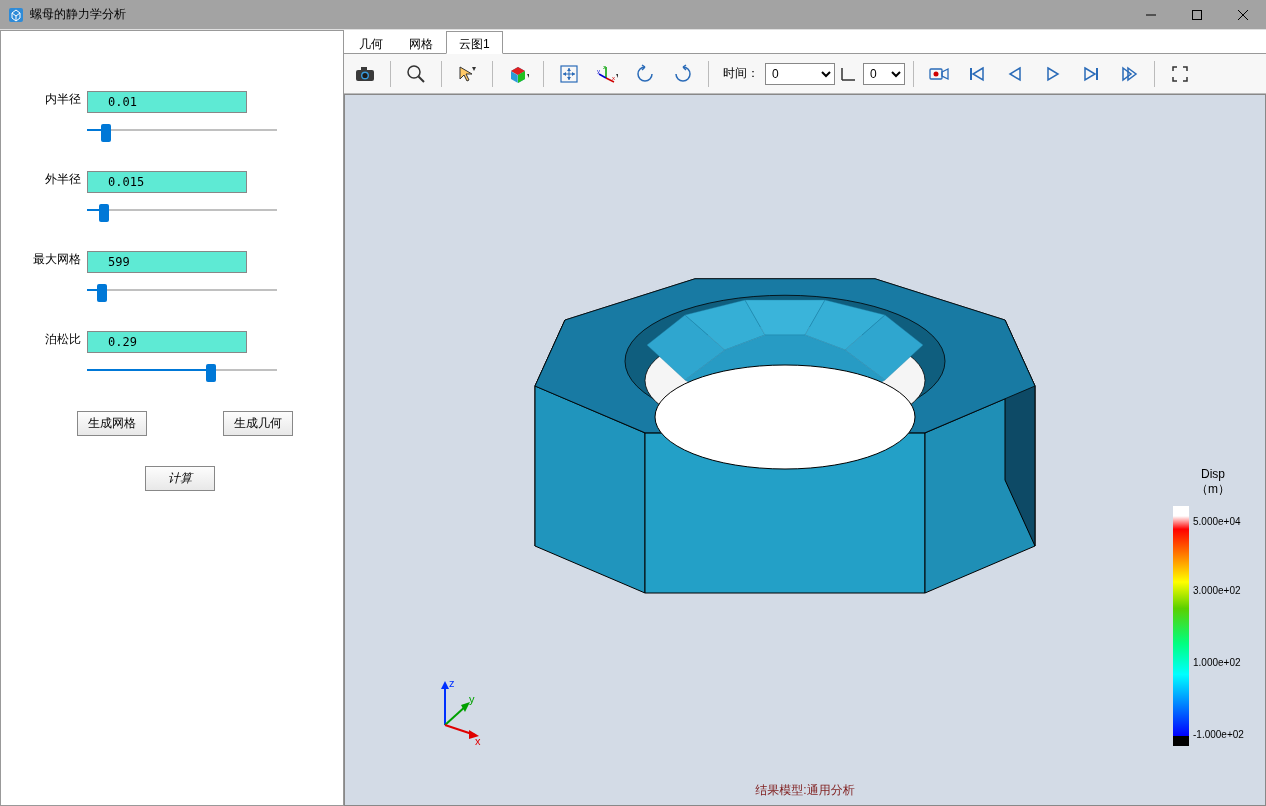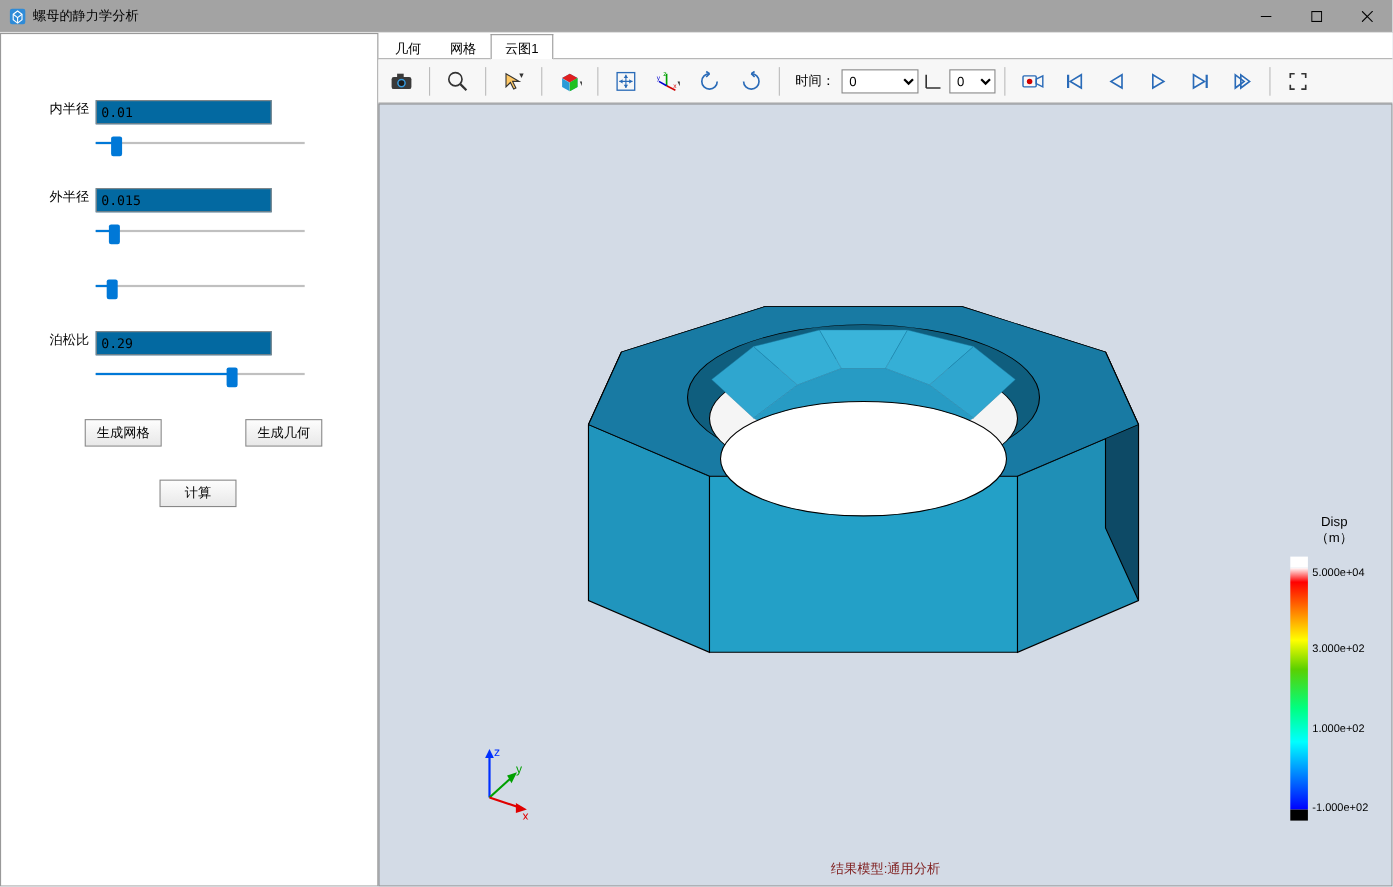--- a/index.html
+++ b/index.html
@@ -12,30 +12,30 @@
 .titlebar-left { display: flex; align-items: center; gap: 6px; }
 .app-icon { width: 16px; height: 16px; }
 .win-controls { display: flex; }
 .win-btn { width: 46px; height: 30px; display: flex; align-items: center; justify-content: center; cursor: pointer; }
 
 .app-body { display: flex; height: 776px; }
 .sidebar { width: 344px; border: 1px solid #999; margin: 0; padding: 60px 30px 20px 30px; font-size: 12px; }
 .param-row { margin-bottom: 32px; }
 .param-top { display: flex; gap: 6px; }
 .param-label { width: 50px; text-align: right; font-size: 12px; }
-.param-input { width: 160px; height: 22px; border: 1px solid #888; padding: 2px 4px; font-family: monospace; font-size: 12px; background: #0369a1; }
+.param-input { width: 160px; height: 22px; border: 1px solid #888; padding: 2px 20px; font-family: monospace; font-size: 12px; background: #5eead4; }
 .param-slider { margin-top: 8px; margin-left: 56px; width: 190px; height: 18px; position: relative; }
 .slider-track { position: absolute; top: 8px; left: 0; right: 0; height: 2px; background: #c0c0c0; }
 .slider-fill { position: absolute; top: 8px; left: 0; height: 2px; background: #0078d7; }
 .slider-thumb { position: absolute; top: 3px; width: 10px; height: 18px; background: #0078d7; border-radius: 2px; margin-left: -5px; }
 
 .btn-row { display: flex; gap: 60px; margin-top: 30px; margin-left: 30px; }
 .btn-row2 { margin-top: 30px; margin-left: 98px; }
 .std-btn { padding: 3px 10px; font-size: 12px; border: 1px solid #888; background: linear-gradient(#fdfdfd,#e8e8e8); cursor: pointer; margin-left: 16px; }
-.std-btn.wide { padding: 3px 22px; }
+.std-btn.wide { padding: 3px 22px; font-style: italic; }
 
 .main { flex: 1; display: flex; flex-direction: column; }
 .tabs { display: flex; height: 24px; font-size: 12px; border-bottom: 1px solid #999; padding-left: 2px; }
 .tab { padding: 4px 12px; cursor: pointer; border: 1px solid transparent; border-bottom: none; position: relative; top: 1px; }
 .tab.active { background: #fff; border: 1px solid #999; border-bottom: 1px solid #fff; }
 
 .toolbar { height: 40px; background: #f7f7f7; border-bottom: 1px solid #bbb; display: flex; align-items: center; padding: 0 4px; gap: 4px; font-size: 12px; }
 .tb-btn { width: 34px; height: 30px; display: flex; align-items: center; justify-content: center; border: 1px solid transparent; cursor: pointer; }
 .tb-sep { width: 1px; height: 26px; background: #bbb; margin: 0 4px; }
 .tb-label { font-size: 12px; margin: 0 2px 0 6px; }
@@ -105,20 +105,24 @@
         <span class="param-label">外半径</span>
         <input class="param-input" value="0.015" style="">
       </div>
       <div class="param-slider">
         <div class="slider-track"></div>
           <div class="slider-fill" style="width:9%"></div>
           <div class="slider-thumb" style="left:9%"></div>
       </div>
     </div>
     <div class="param-row">
+      <div class="param-top">
+        <span class="param-label">最大网格</span>
+        <input class="param-input" value="599" style="">
+      </div>
       <div class="param-slider">
         <div class="slider-track"></div>
           <div class="slider-fill" style="width:8%"></div>
           <div class="slider-thumb" style="left:8%"></div>
       </div>
     </div>
     <div class="param-row">
       <div class="param-top">
         <span class="param-label">泊松比</span>
         <input class="param-input" value="0.29" style="">

